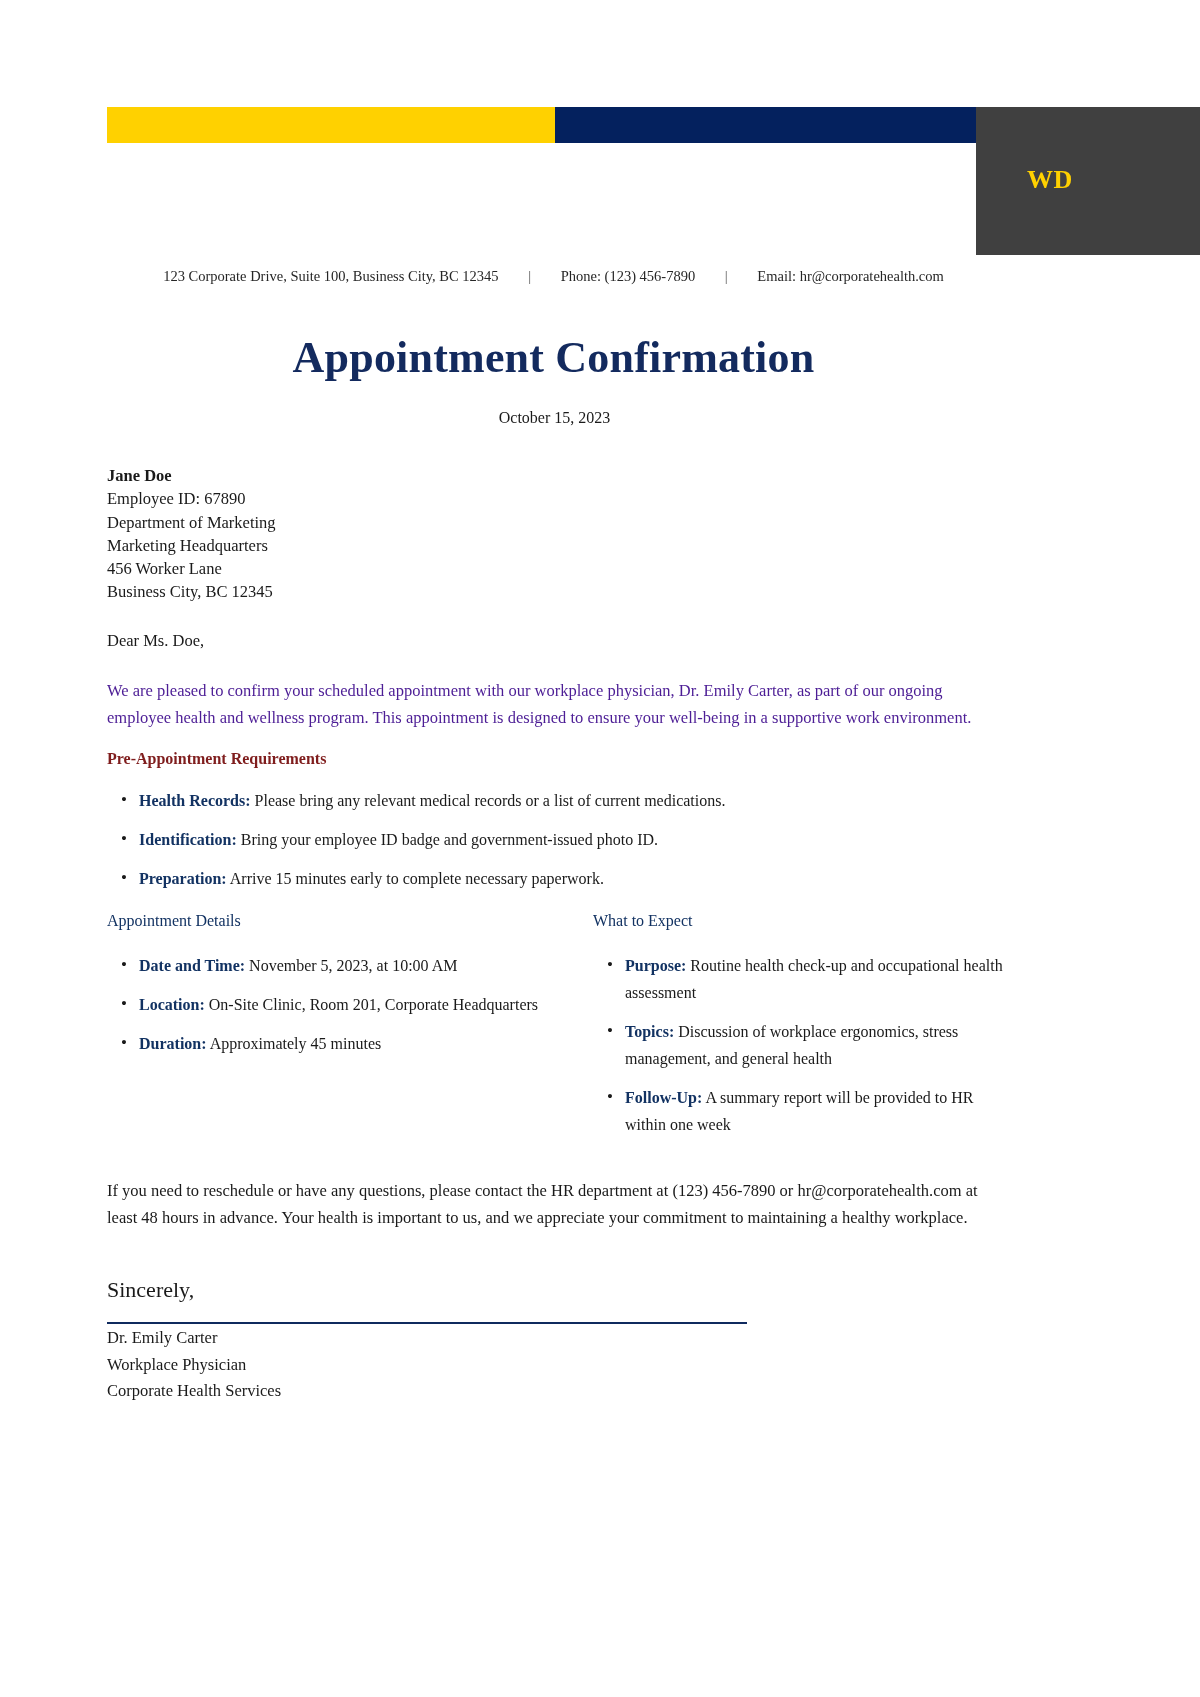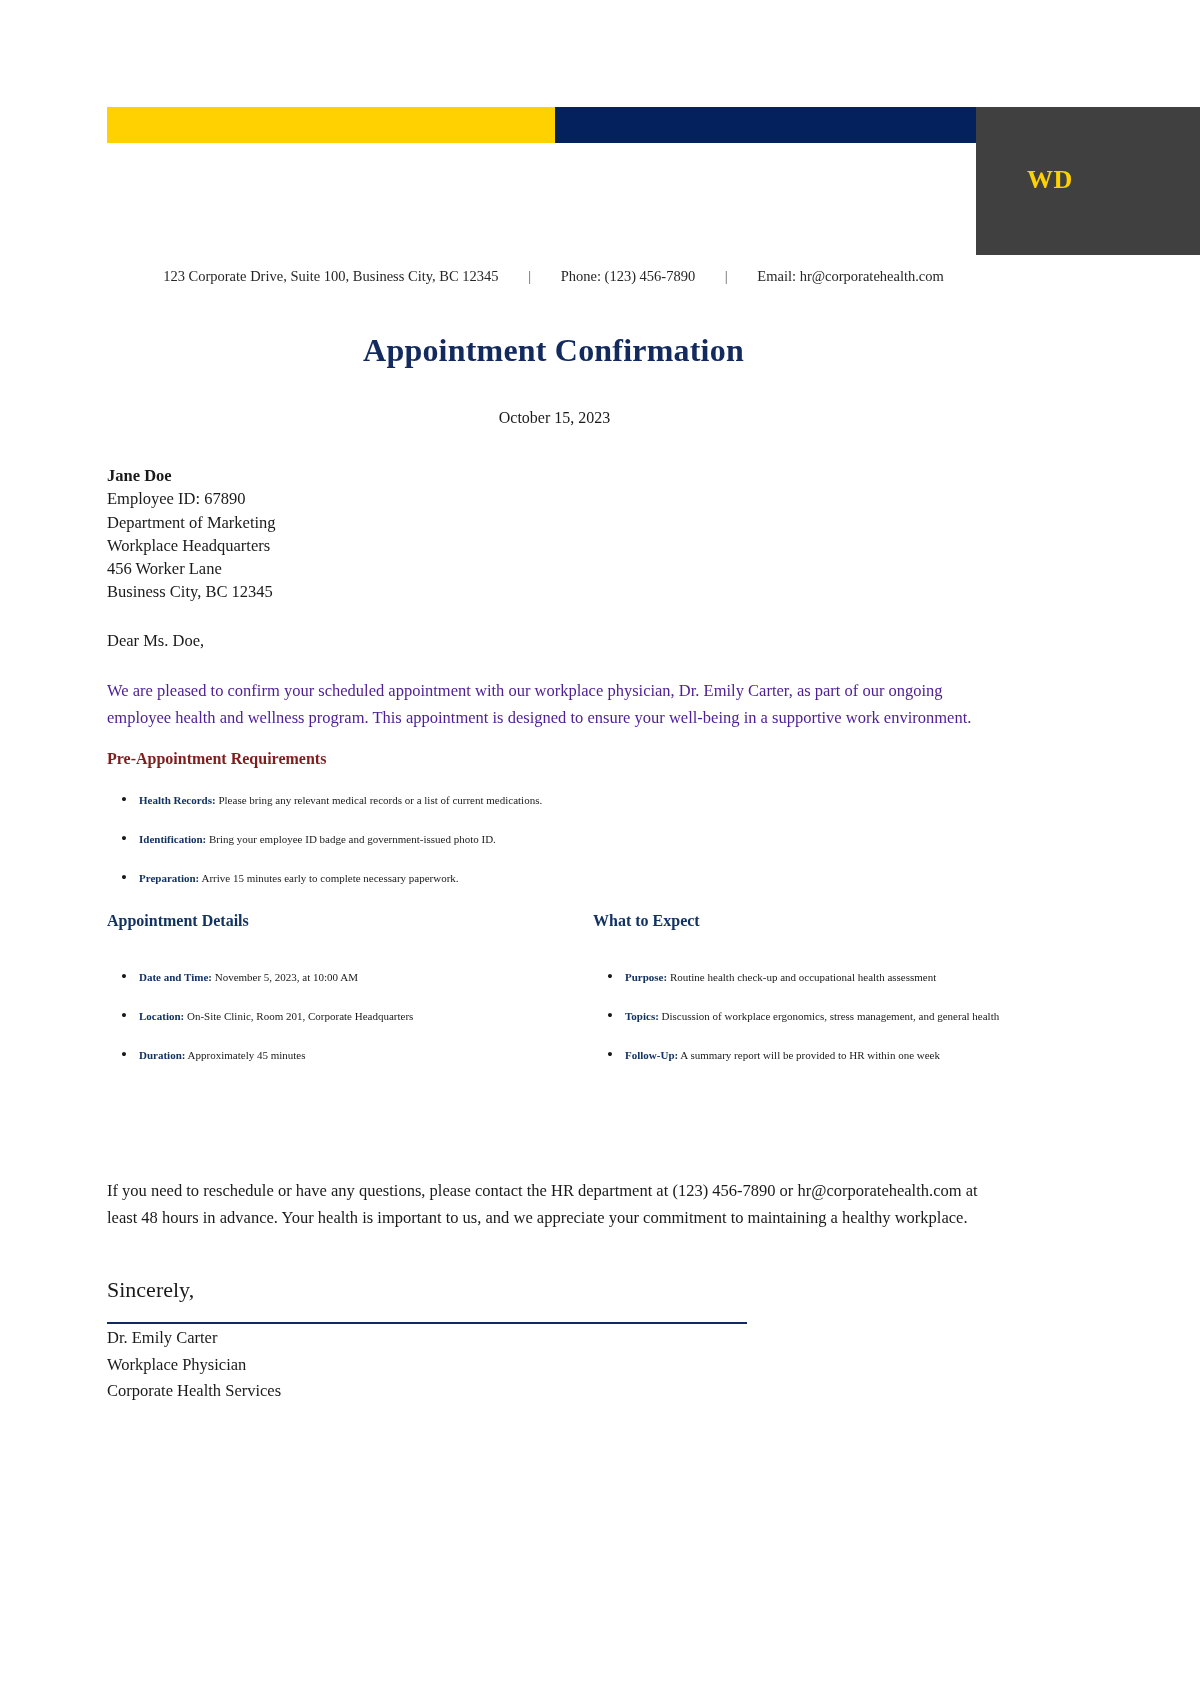--- a/index.html
+++ b/index.html
@@ -77,21 +77,21 @@
     color: #555;
   }
 
   
   .doc-title {
     position: absolute;
     top: 332px;
     left: 107px;
     width: 893px;
     text-align: center;
-    font-size: 32px;
+    font-size: 44px;
     font-weight: bold;
     color: #132A5E;
     letter-spacing: 0.2px;
   }
 
   
   .date-line {
     position: absolute;
     top: 409px;
     left: 107px;
@@ -147,21 +147,21 @@
 
   
   ul.bullets {
     margin: 0;
     padding: 0;
     list-style: none;
   }
   ul.bullets > li {
     position: relative;
     padding-left: 32px;
-    font-size: 11px;
+    font-size: 16px;
     line-height: 27px;
     color: #1a1a1a;
     margin-bottom: 12px;
   }
   ul.bullets > li::before {
     content: "\2022";
     position: absolute;
     left: 14px;
     top: -1px;
     font-size: 17px;
@@ -188,23 +188,23 @@
     width: 470px;
   }
   .col-right {
     position: absolute;
     top: 912px;
     left: 593px;
     width: 420px;
   }
   .col-head {
     font-size: 16px;
-    font-weight: bold;
+    font-weight: normal;
     color: #123262;
-    margin-bottom: 34px;
+    margin-bottom: 22px;
   }
   .col-list > li { margin-bottom: 14px; }
 
   
   .closing-para {
     position: absolute;
     top: 1177px;
     left: 107px;
     width: 876px;
     font-size: 16.5px;
@@ -261,21 +261,21 @@
   </div>
 
   <div class="doc-title">Appointment Confirmation</div>
 
   <div class="date-line">October 15, 2023</div>
 
   <div class="recipient">
     <div class="name">Jane Doe</div>
     <div>Employee ID: 67890</div>
     <div>Department of Marketing</div>
-    <div>Workplace Headquarters</div>
+    <div>Marketing Headquarters</div>
     <div>456 Worker Lane</div>
     <div>Business City, BC 12345</div>
   </div>
 
   <div class="salutation">Dear Ms. Doe,</div>
 
   <div class="intro-para">We are pleased to confirm your scheduled appointment with our workplace physician, Dr. Emily Carter, as part of our ongoing employee health and wellness program. This appointment is designed to ensure your well-being in a supportive work environment.</div>
 
   <div class="section-head sec-pre">Pre-Appointment Requirements</div>
 

